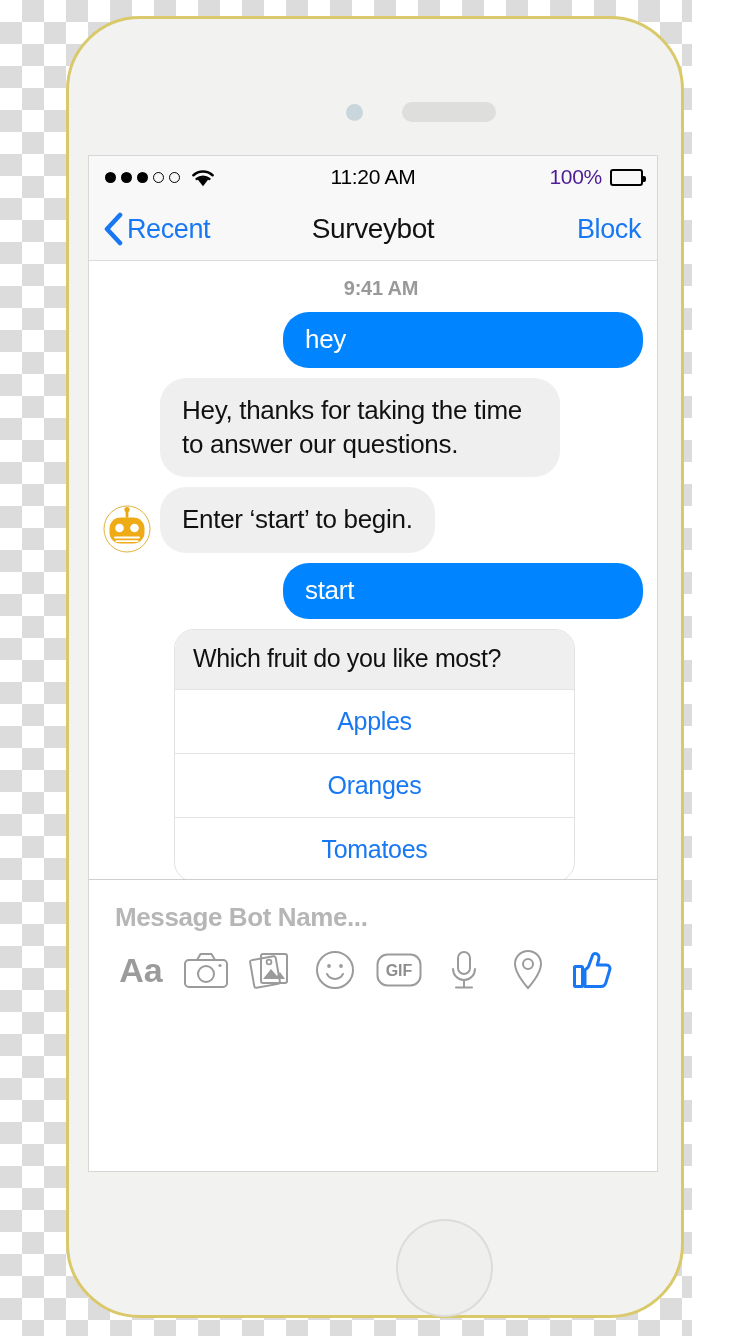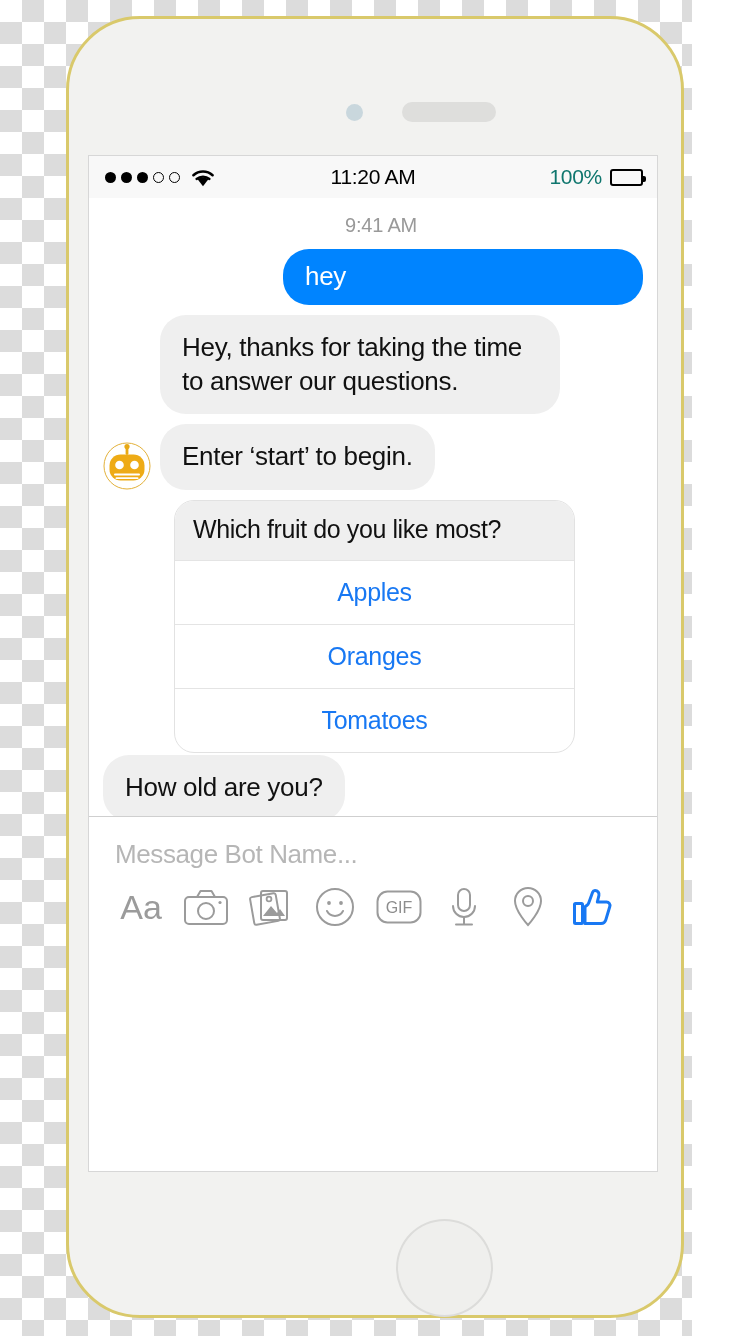--- a/index.html
+++ b/index.html
@@ -83,21 +83,21 @@
   .sb-left { position: absolute; left: 16px; display: flex; align-items: center; gap: 5px; }
   .dot { width: 11px; height: 11px; border-radius: 50%; }
   .dot.filled { background: #000; }
   .dot.hollow { background: transparent; border: 1.6px solid #000; box-sizing: border-box; }
   .wifi { margin-left: 5px; display: block; }
   .sb-time {
     position: absolute; left: 0; right: 0; text-align: center;
     font-size: 21px; color: #000; letter-spacing: -0.3px;
   }
   .sb-right { position: absolute; right: 14px; display: flex; align-items: center; gap: 8px; }
-  .sb-batt-pct { font-size: 21px; color: #0f766e; letter-spacing: -0.3px; }
+  .sb-batt-pct { font-size: 21px; color: #4c1d95; letter-spacing: -0.3px; }
   .battery { position: relative; width: 33px; height: 17px; border: 2px solid #000; border-radius: 3px; box-sizing: border-box; }
   .battery::after { content:""; position:absolute; right:-5px; top:5px; width:3px; height:6px; background:#000; border-radius:0 2px 2px 0; }
   .battery-fill { position:absolute; left:1px; top:1px; bottom:1px; background:#000; border-radius:1px; }
 
   
   .navbar {
     position: relative;
     height: 62px;
     background: #f8f8f8;
     border-bottom: 1px solid #dcdcdc;
@@ -117,20 +117,21 @@
     padding-top: 10px;
     box-sizing: border-box;
     overflow: hidden;
   }
   .ts {
     text-align: center;
     font-size: 20px;
     color: #999;
     margin: 6px 0 12px 16px;
     letter-spacing: -0.2px;
+    font-weight: bold;
   }
 
   .row { display: flex; align-items: flex-end; padding: 0 14px; margin-bottom: 10px; }
   .row.out { justify-content: flex-end; }
   .row.in { justify-content: flex-start; }
 
   .bubble-out {
     background: #0084ff;
     color: #fff;
     border-radius: 26px;
@@ -183,20 +184,21 @@
     cursor: pointer;
   }
 
   
   .composer {
     position: relative;
     border-top: 1px solid #cfcfcf;
     background: #fff;
     height: 124px;
     box-sizing: border-box;
+    font-weight: bold;
   }
   .composer-input {
     padding: 22px 0 0 26px;
     font-size: 26px;
     color: #b6b6b6;
     letter-spacing: -0.4px;
     cursor: text;
   }
   .composer-icons {
     position: absolute;
@@ -240,20 +242,30 @@
       </div>
       <div class="sb-time">11:20 AM</div>
       <div class="sb-right">
         <span class="sb-batt-pct">100%</span>
         <span class="battery">
           <span class="battery-fill"></span>
         </span>
       </div>
     </div>
 
+    <div class="navbar">
+      <div class="nav-back">
+        <svg class="chevron" width="20" height="34" viewBox="0 0 20 34">
+          <path d="M17 3 L4 17 L17 31" stroke="#1878f3" stroke-width="4.6" fill="none" stroke-linecap="round" stroke-linejoin="round"></path>
+        </svg>
+        <span class="nav-back-label">Recent</span>
+      </div>
+      <div class="nav-title">Surveybot</div>
+      <div class="nav-action">Block</div>
+    </div>
 
     <div class="thread">
 
       <div class="ts">9:41 AM</div>
 
       <div class="row out">
         <div class="bubble-out">hey</div>
       </div>
 
       <div class="row in">
@@ -270,20 +282,23 @@
             <rect x="6.5" y="12.5" width="35" height="26" rx="11" fill="#eeab16"></rect>
             <circle cx="16.5" cy="23" r="4.3" fill="#fff"></circle>
             <circle cx="31.5" cy="23" r="4.3" fill="#fff"></circle>
             <rect x="11" y="31.5" width="26" height="1.9" rx="1" fill="#fff"></rect>
             <rect x="12.5" y="35.2" width="23" height="1.9" rx="1" fill="#fff"></rect>
           </svg>
         </div>
         <div class="bubble-in">Enter ‘start’ to begin.</div>
       </div>
 
+      <div class="row out">
+        <div class="bubble-out">start</div>
+      </div>
 
       <div class="card-row">
         <div class="card">
           <div class="card-head">Which fruit do you like most?</div>
           <div class="card-opt">Apples</div>
           <div class="card-opt">Oranges</div>
           <div class="card-opt">Tomatoes</div>
         </div>
       </div>
 

